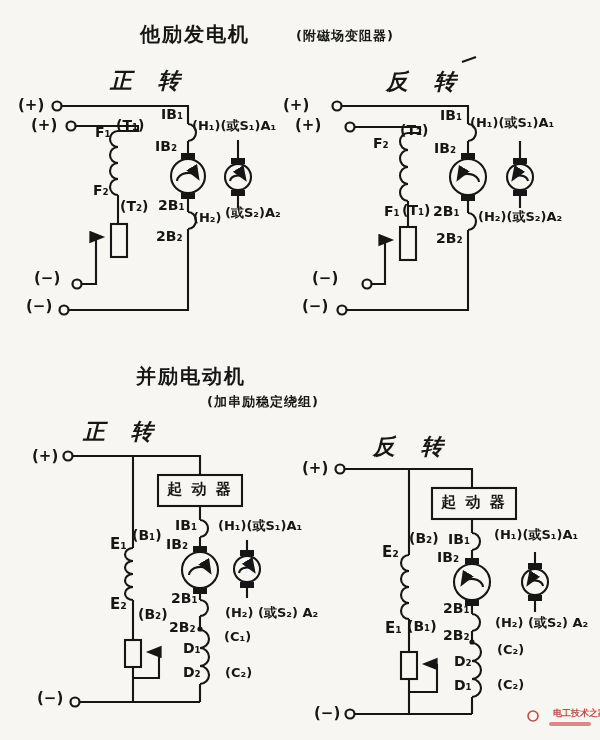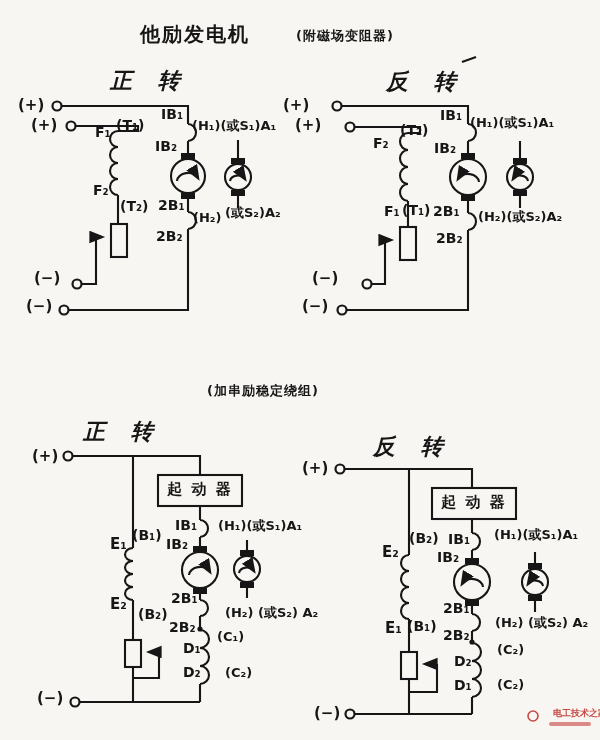--- a/index.html
+++ b/index.html
@@ -124,21 +124,22 @@
       <rect x="528" y="563" width="14" height="6"></rect>
         <rect x="528" y="595" width="14" height="6"></rect>
       <circle cx="472" cy="642" r="2.6"></circle>
     </g>
 
     <circle cx="533" cy="716" r="5" stroke="#c64a44" stroke-width="1.6" fill="none"></circle>
   </svg>
 
   <span class="lbl title" style="left:140px;top:23px">他励发电机</span>
   <span class="lbl note" style="left:296px;top:29px">(附磁场变阻器)</span>
-  <span class="lbl note" style="left:207px;top:384px">(加串励稳定绕组)</span>
+  <span class="lbl title" style="left:136px;top:365px">并励电动机</span>
+  <span class="lbl note" style="left:207px;top:395px">(加串励稳定绕组)</span>
 
   <span class="lbl heading" style="left:110px;top:69px">正 转</span>
   <span class="lbl term" style="left:18px;top:97px">(+)</span>
   <span class="lbl term" style="left:31px;top:117px">(+)</span>
   <span class="lbl" style="left:95px;top:125px">F₁</span>
   <span class="lbl" style="left:116px;top:118px">(T₁)</span>
   <span class="lbl" style="left:93px;top:183px">F₂</span>
   <span class="lbl" style="left:120px;top:199px">(T₂)</span>
   <span class="lbl" style="left:161px;top:107px">IB₁</span>
   <span class="lbl" style="left:155px;top:139px">IB₂</span>
@@ -174,21 +175,21 @@
   <span class="lbl sm" style="left:218px;top:519px">(H₁)(或S₁)A₁</span>
   <span class="lbl term" style="left:110px;top:536px">E₁</span>
   <span class="lbl" style="left:132px;top:528px">(B₁)</span>
   <span class="lbl term" style="left:110px;top:596px">E₂</span>
   <span class="lbl" style="left:138px;top:607px">(B₂)</span>
   <span class="lbl" style="left:171px;top:591px">2B₁</span>
   <span class="lbl" style="left:169px;top:620px">2B₂</span>
   <span class="lbl sm" style="left:225px;top:606px">(H₂) (或S₂) A₂</span>
   <span class="lbl" style="left:183px;top:641px">D₁</span>
   <span class="lbl" style="left:183px;top:665px">D₂</span>
-  <span class="lbl sm" style="left:217px;top:630px">(C₁)</span>
+  <span class="lbl sm" style="left:224px;top:630px">(C₁)</span>
   <span class="lbl sm" style="left:225px;top:666px">(C₂)</span>
   <span class="lbl term" style="left:37px;top:690px">(−)</span>
 
   <span class="lbl heading" style="left:373px;top:435px">反 转</span>
   <span class="lbl term" style="left:302px;top:460px">(+)</span>
   <span class="lbl starter" style="left:432px;top:494px">起 动 器</span>
   <span class="lbl" style="left:448px;top:532px">IB₁</span>
   <span class="lbl" style="left:437px;top:550px">IB₂</span>
   <span class="lbl sm" style="left:494px;top:528px">(H₁)(或S₁)A₁</span>
   <span class="lbl term" style="left:382px;top:544px">E₂</span>

